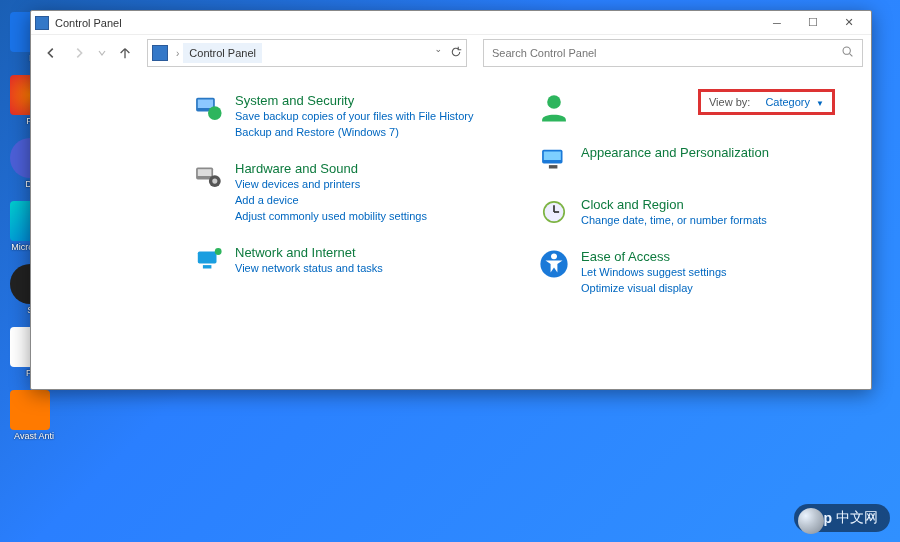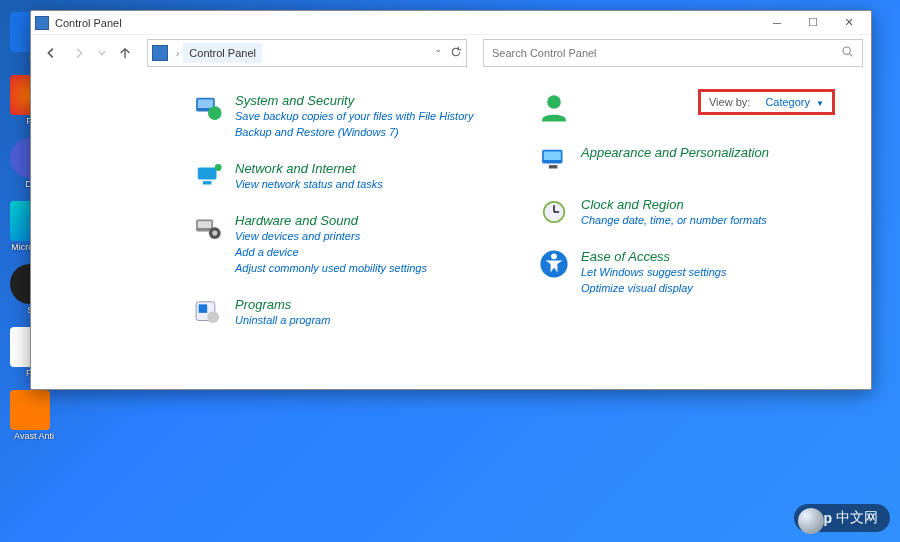--- a/index.html
+++ b/index.html
@@ -34,21 +34,21 @@
   .searchbar input { flex:1; border:none; outline:none; font-size:11px; color:#555; }
   .search-icon { color:#888; font-size:12px; }
   .content { flex:1; padding: 14px 28px 10px 160px; overflow:auto; position:relative;}
   .adjust-header { font-size:12px; color:#1c6b8e; margin-bottom: 20px; }
   .viewby { position:absolute; right: 36px; top: 12px; font-size:11px; border: 3px solid #d33; padding: 4px 8px; }
   .viewby-label { color:#555; margin-right: 12px;}
   .viewby-val { color:#0067c0; }
   .viewby-caret { color:#0067c0; font-size:8px; margin-left:3px; }
   .columns { display:flex; gap: 40px; }
   .col { flex:1; }
-  .cat { display:flex; margin-bottom: 18px; align-items:flex-start;font-style:italic; }
+  .cat { display:flex; margin-bottom: 18px; align-items:flex-start; }
   .cat-icon { width: 34px; height: 34px; flex:0 0 34px; margin-right: 10px; border-radius:4px; display:flex; align-items:center; justify-content:center; }
   .cat-body { flex:1; }
   .cat-title { color:#0d7a3e; font-size:13px; margin-bottom:2px; }
   .cat-link { color:#0067c0; font-size:11px; display:block; line-height:1.45; }
   .shield-mini { color:#d9a400; display:inline-block; margin-right:3px; font-size:10px; }
   .watermark { position:absolute; right:10px; bottom:10px; z-index:20; opacity:.9; }
   .wm-pill { background:rgba(0,0,0,0.55); color:#fff; font-size:14px; padding:5px 12px; border-radius:14px; display:flex; align-items:center; gap:4px;}
   .wm-ball { width:26px; height:26px; border-radius:50%; background:radial-gradient(circle at 30% 30%, #fff, #ccc 40%, #888); position:absolute; right:66px; bottom:-2px; }
 </style>
 </head>
@@ -153,61 +153,48 @@
           <div class="cat-body">
             <a class="cat-title">System and Security</a>
             <a class="cat-link">Save backup copies of your files with File History</a>
             <a class="cat-link">Backup and Restore (Windows 7)</a>
           </div>
         </div>
 
         <div class="cat">
           <div class="cat-icon">
             <svg width="34" height="34" viewBox="0 0 40 40">
-                <rect x="8" y="10" width="22" height="14" rx="2" fill="#1a9ee0"></rect>
-                <rect x="14" y="26" width="10" height="4" fill="#1a9ee0"></rect>
-                <circle cx="32" cy="10" r="4" fill="#2db55d"></circle>
-              </svg>
-          </div>
-          <div class="cat-body">
-            <a class="cat-title">Network and Internet</a>
-            <a class="cat-link">View network status and tasks</a>
-          </div>
-        </div>
-
-        <div class="cat">
-          <div class="cat-icon">
-            <svg width="34" height="34" viewBox="0 0 40 40">
                 <rect x="6" y="10" width="20" height="14" rx="2" fill="#8a8a8a"></rect>
                 <rect x="8" y="12" width="16" height="8" fill="#ddd"></rect>
                 <circle cx="28" cy="26" r="7" fill="#555"></circle>
                 <circle cx="28" cy="26" r="3" fill="#ccc"></circle>
               </svg>
           </div>
           <div class="cat-body">
             <a class="cat-title">Hardware and Sound</a>
             <a class="cat-link">View devices and printers</a>
             <a class="cat-link">Add a device</a>
             <a class="cat-link">Adjust commonly used mobility settings</a>
           </div>
         </div>
 
         <div class="cat">
           <div class="cat-icon">
             <svg width="34" height="34" viewBox="0 0 40 40">
-                <rect x="6" y="8" width="22" height="22" rx="3" fill="#eef" stroke="#88a"></rect>
-                <rect x="9" y="11" width="10" height="10" fill="#1a79d8"></rect>
-                <circle cx="26" cy="26" r="7" fill="#ccc"></circle>
-              </svg>
-          </div>
-          <div class="cat-body">
-            <a class="cat-title">Programs</a>
-            <a class="cat-link">Uninstall a program</a>
-          </div>
-        </div>
+                <rect x="8" y="10" width="22" height="14" rx="2" fill="#1a9ee0"></rect>
+                <rect x="14" y="26" width="10" height="4" fill="#1a9ee0"></rect>
+                <circle cx="32" cy="10" r="4" fill="#2db55d"></circle>
+              </svg>
+          </div>
+          <div class="cat-body">
+            <a class="cat-title">Network and Internet</a>
+            <a class="cat-link">View network status and tasks</a>
+          </div>
+        </div>
+
 
       </div>
 
       <div class="col">
 
         <div class="cat">
           <div class="cat-icon">
             <svg width="34" height="34" viewBox="0 0 40 40">
                 <circle cx="20" cy="13" r="8" fill="#2db55d"></circle>
                 <path d="M6 34c0-8 28-8 28 0v2H6z" fill="#2db55d"></path>

